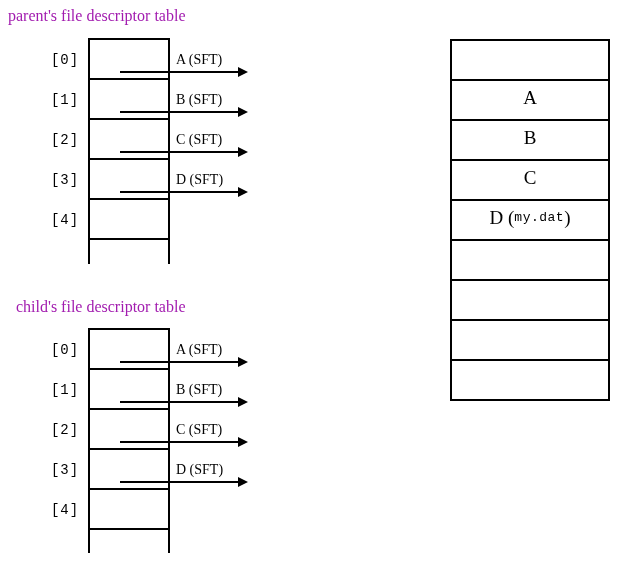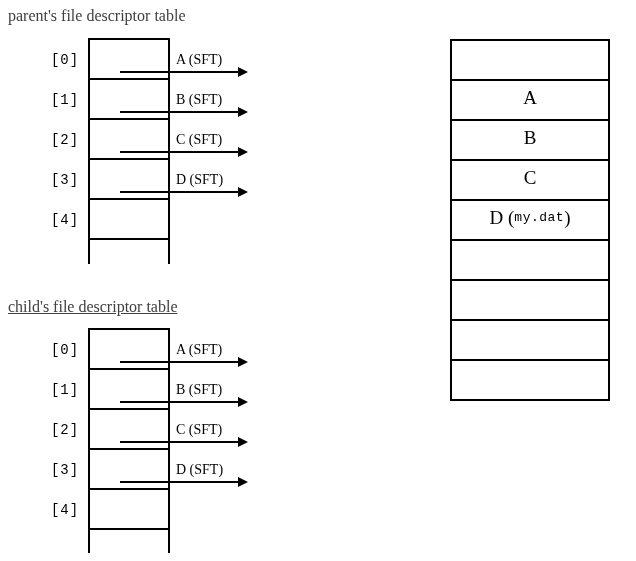--- a/index.html
+++ b/index.html
@@ -23,24 +23,24 @@
     height: 561px;
   }
 
   
   .title {
     position: absolute;
     font-family: "Liberation Serif", serif;
     font-size: 16px;
     line-height: 19px;
     white-space: nowrap;
-    color: #404040;
+    color: #a21caf;
   }
   #parent-title { left: 8px;  top: 6px; }
-  #child-title  { left: 8px;  top: 297px; text-decoration: underline; }
+  #child-title  { left: 16px;  top: 297px; }
   #sft-title    { left: 428px; top: 6px; }
 
   
   .fd-table {
     position: absolute;
     width: 82px;
     border-left: 2px solid #000;
     border-right: 2px solid #000;
     border-top: 2px solid #000;
     border-bottom: none;

